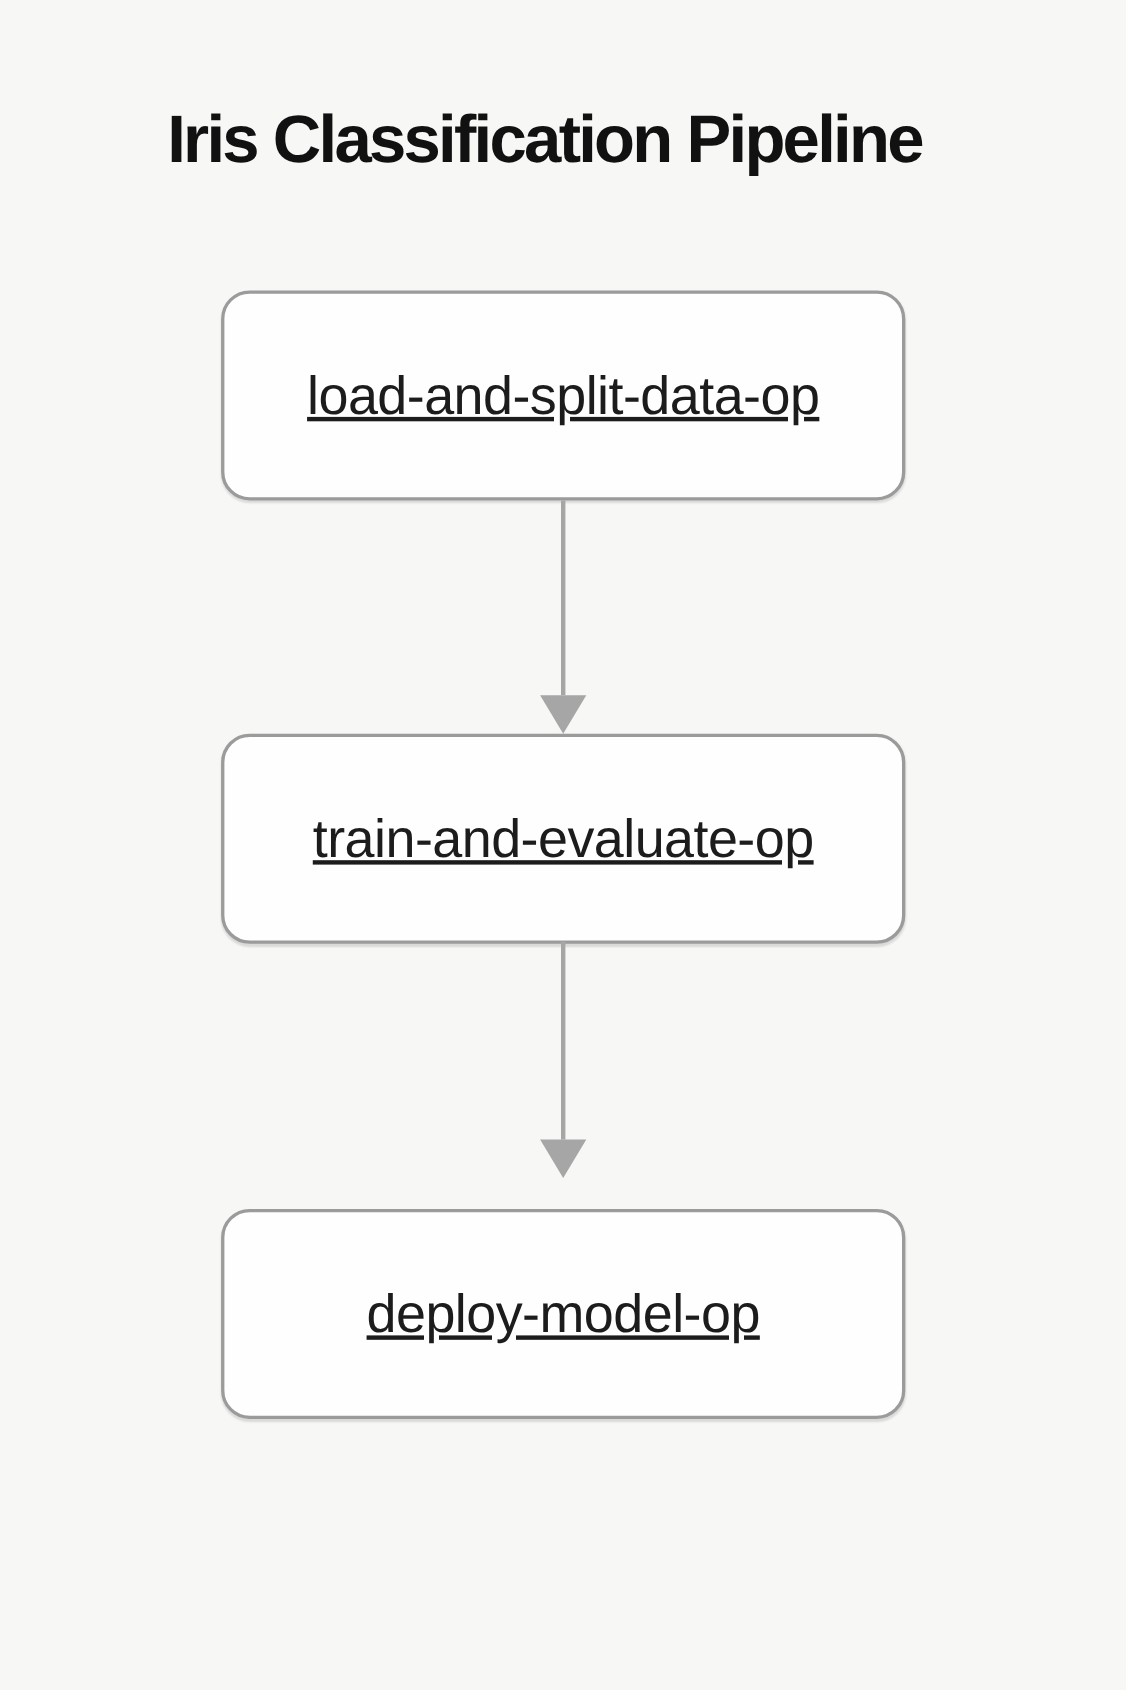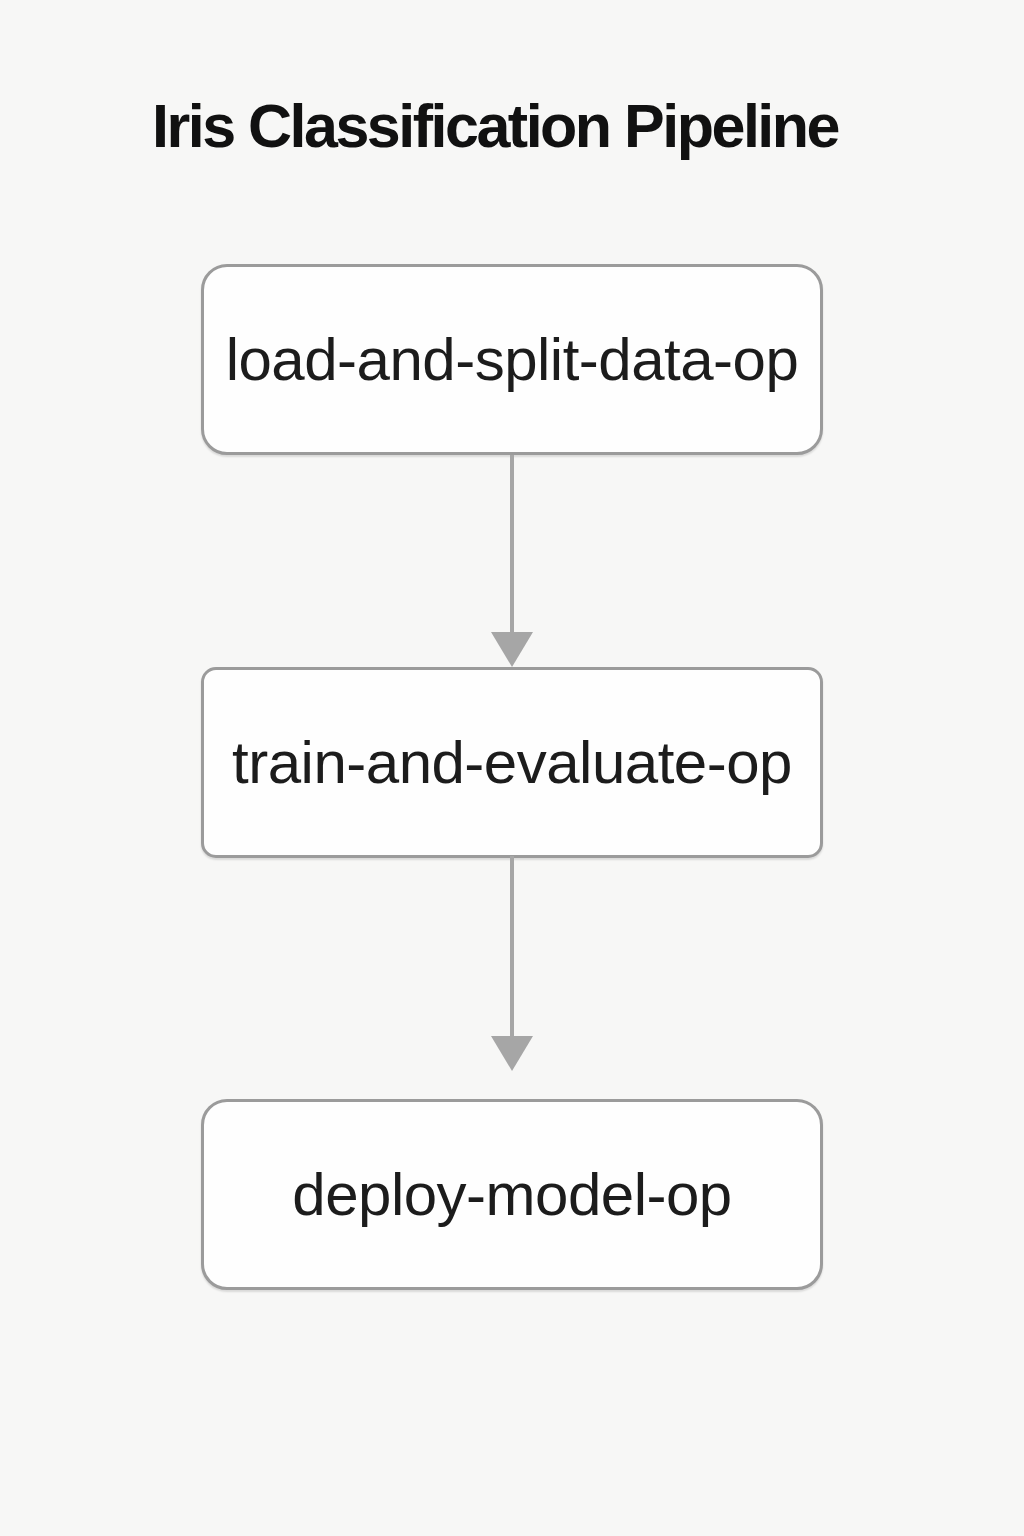--- a/index.html
+++ b/index.html
@@ -41,28 +41,29 @@
     height: 191px;
     background: var(--node_fill);
     border: 3px solid var(--node_border);
     border-radius: 26px;
     box-shadow: 0 2px 2px rgba(0,0,0,0.12);
     display: flex;
     align-items: center;
     justify-content: center;
   }
   .pipeline-node .node-label {
-    font-size: 60px;
+    font-size: 49px;
     font-weight: 400;
     letter-spacing: -0.5px;
     color: var(--node_text);
     white-space: nowrap;
+    text-decoration: underline;
   }
   #node-1 { top: 264px; }
-  #node-2 { top: 667px; border-radius: 15px; }
+  #node-2 { top: 667px; }
   #node-3 { top: 1099px; }
   .edge-line {
     position: absolute;
     left: 510px;
     width: 4px;
     background: var(--arrow);
   }
   #edge-line-1 { top: 455px; height: 177px; }
   #edge-line-2 { top: 856px; height: 180px; }
   .edge-arrowhead {

